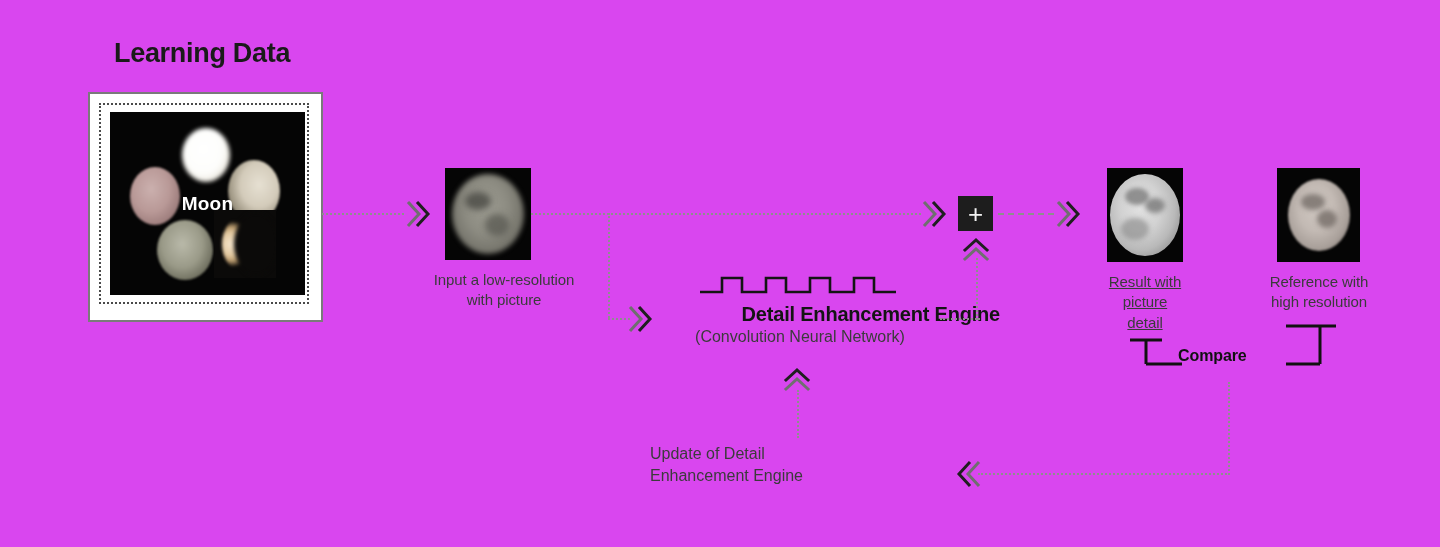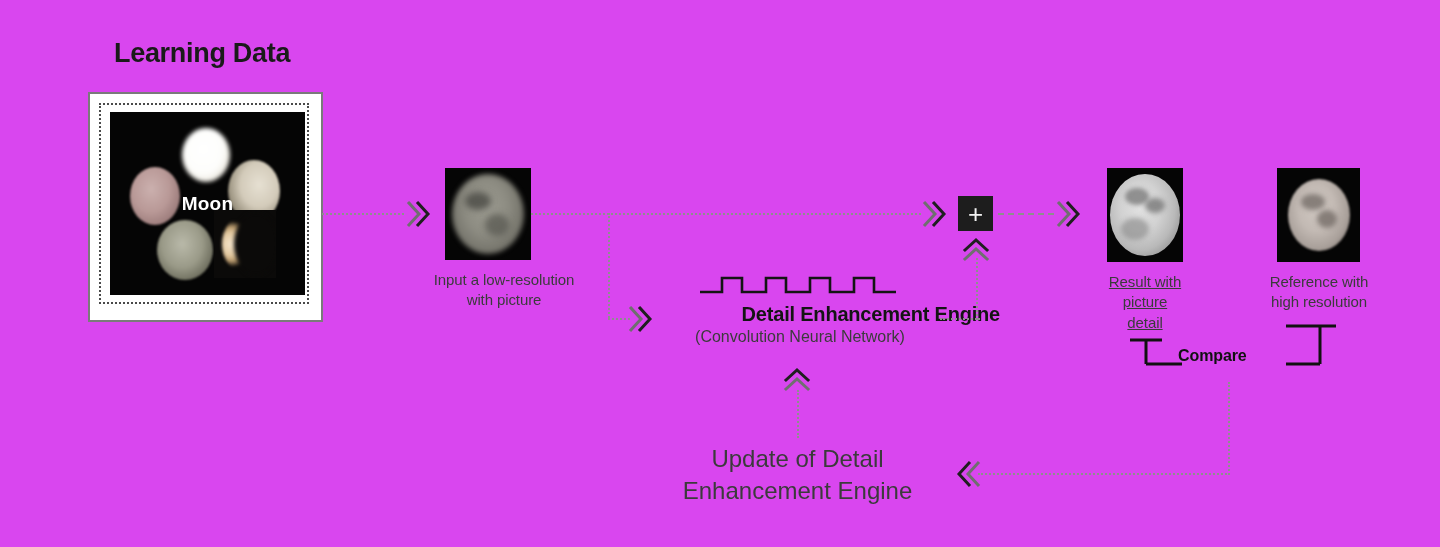--- a/index.html
+++ b/index.html
@@ -200,22 +200,22 @@
     justify-content: center;
     color: #f2f2f2;
     font-size: 26px;
     line-height: 1;
     font-weight: 300;
   }
 
   
   .update-text {
     left: 650px; top: 443px; width: 295px;
-    text-align: center;
-    font-size: 24px;
+    text-align: left;
+    font-size: 16px;
     color: #3b3b3b;
     line-height: 1.35;
   }
 
   
   .compare-label {
     left: 1178px; top: 347px;
     font-size: 16px;
     font-weight: 700;
     color: #111111;

